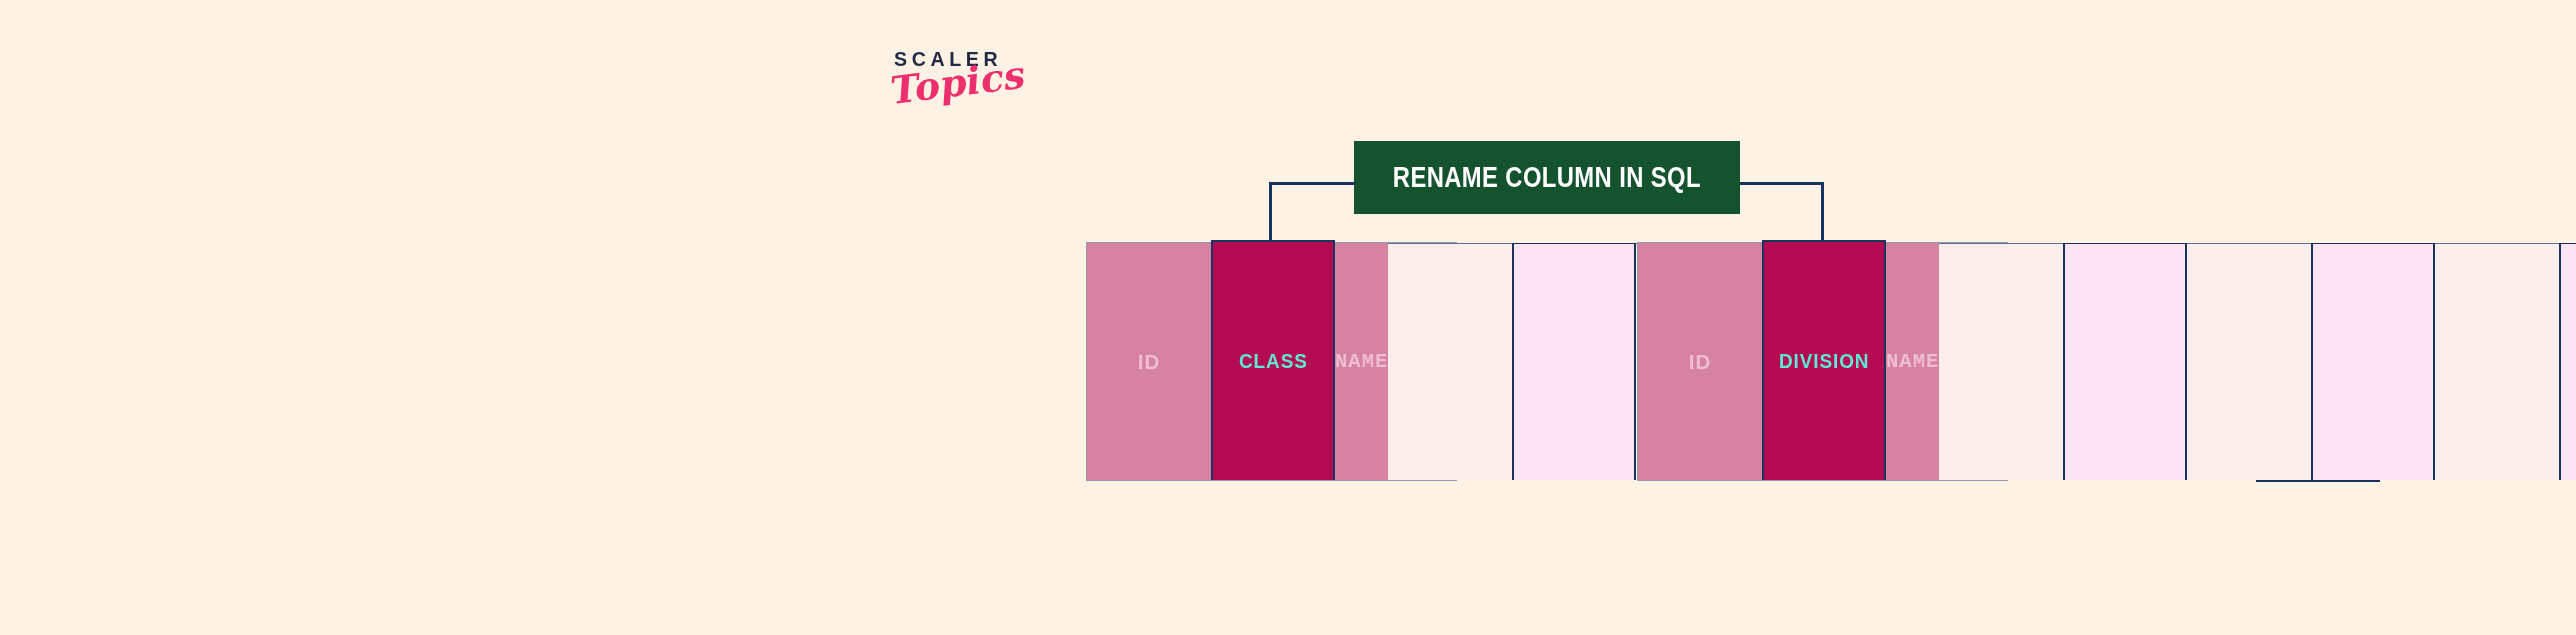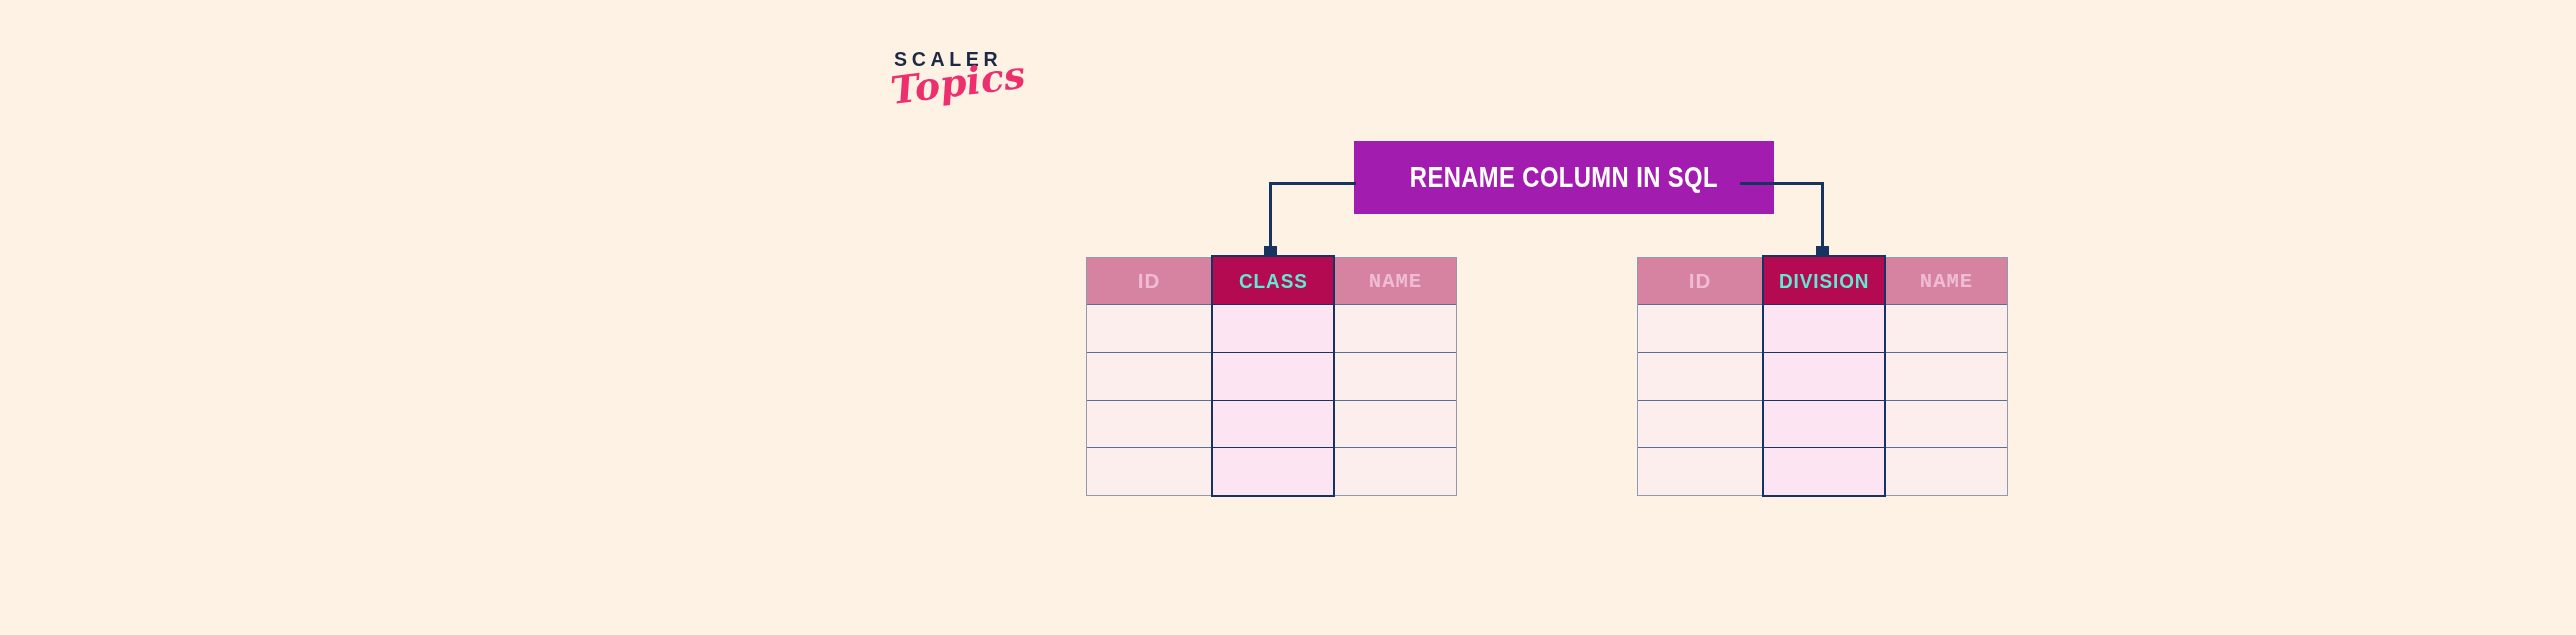--- a/index.html
+++ b/index.html
@@ -15,43 +15,43 @@
     color:#1d2945;line-height:1;
   }
   .logo-sub{
     position:absolute;left:-3.1px;top:19.6px;
     font-family:"DejaVu Serif",serif;font-style:italic;font-weight:bold;
     font-size:38px;line-height:1.1;color:#ee2f6e;
     transform:rotate(-7deg);transform-origin:left center;
   }
   
   .banner{
-    position:absolute;left:1354px;top:141px;width:420px;height:73px;
-    background:#a21caf;display:flex;align-items:center;justify-content:center;
+    position:absolute;left:1354px;top:141px;width:386px;height:73px;
+    background:#14532d;display:flex;align-items:center;justify-content:center;
   }
   .banner span{
     color:#ffffff;font-weight:bold;font-size:29px;letter-spacing:0.5px;
     transform:scaleX(0.82);white-space:nowrap;
   }
   
   .line{position:absolute;background:#17335f;}
   .h-line{height:3.1px;top:182px;}
   .h-line.left{left:1270px;width:86px;}
   .h-line.right{left:1740px;width:83px;}
   .v-line{width:3.1px;top:182px;height:66px;}
   .v-line.left{left:1269px;}
   .v-line.right{left:1821px;}
   .stub{position:absolute;width:13.4px;height:11.3px;top:246px;}
   .stub.left{left:1264px;}
   .stub.right{left:1816px;}
   
   .tbl{
-    position:absolute;top:257px;width:371px;height:239px;
+    position:absolute;top:242px;width:371px;height:239px;
     border:1.5px solid #9099ae;box-sizing:border-box;
-    display:flex;flex-direction:column;
+    display:flex;flex-direction:row;
   }
   .tbl.before{left:1086px;}
   .tbl.after{left:1637px;}
   .trow{display:flex;flex:1;}
   .trow.hdr{flex:0 0 46px;}
   .cell{
     box-sizing:border-box;flex:0 0 124px;
     display:flex;align-items:center;justify-content:center;
   }
   .cell.c2{flex:1 1 auto;font-family:Liberation Mono, monospace;}

